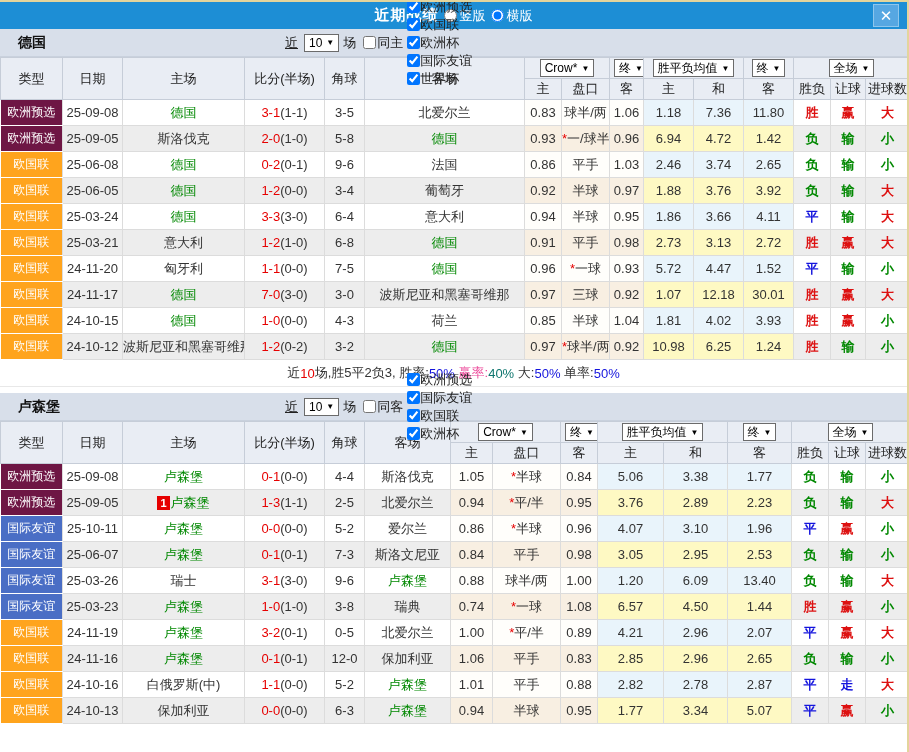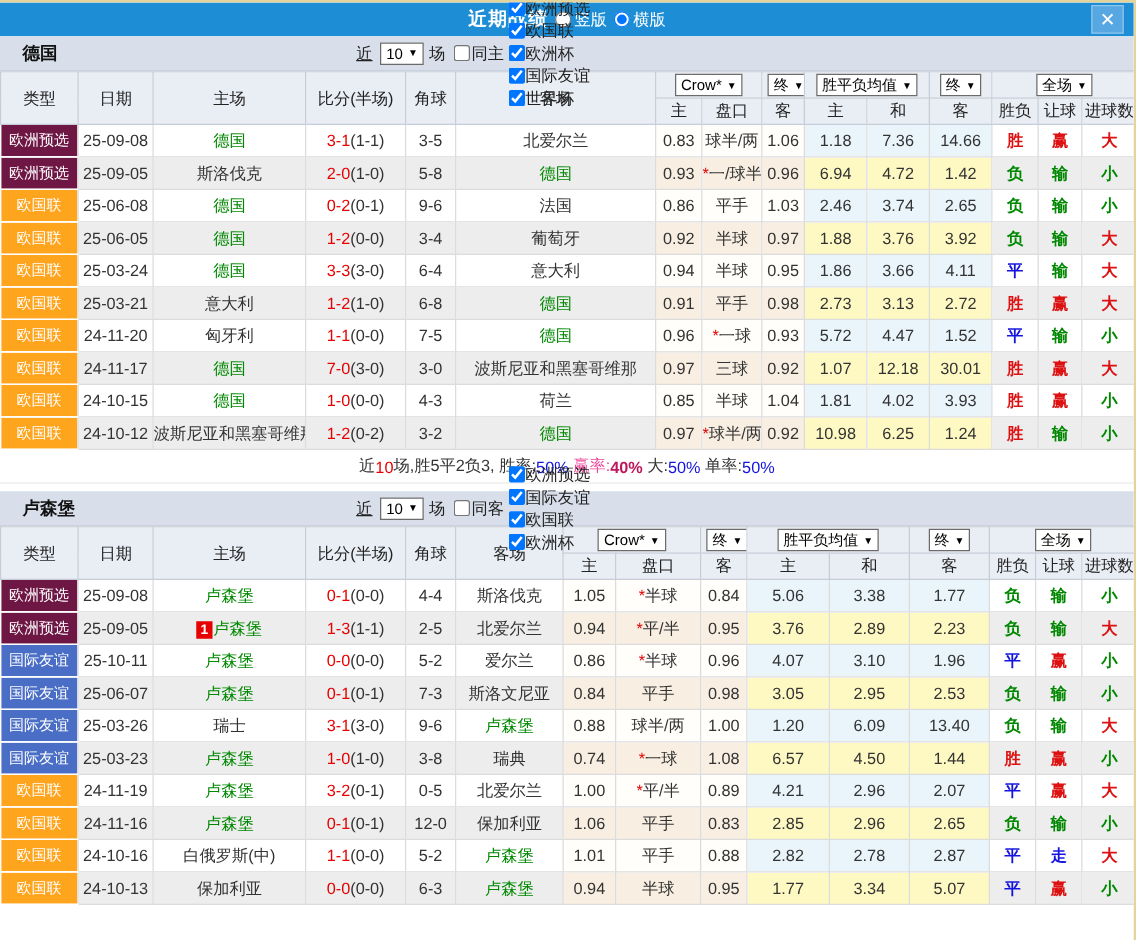--- a/index.html
+++ b/index.html
@@ -178,21 +178,21 @@
           <td>25-09-08</td>
           <td><span class="team-green">德国</span></td>
           <td><span class="sc">3-1</span><span class="hf">(1-1)</span></td>
           <td>3-5</td>
           <td><span>北爱尔兰</span></td>
           <td class="c-odds">0.83</td>
           <td class="c-odds"><span>球半/两</span></td>
           <td class="c-odds">1.06</td>
           <td class="c-avg">1.18</td>
           <td class="c-avg">7.36</td>
-          <td class="c-avg">14.66</td>
+          <td class="c-avg">11.80</td>
           <td><span class="r-red">胜</span></td>
           <td><span class="r-red">赢</span></td>
           <td><span class="r-red">大</span></td>
         </tr>
         <tr class="r1">
           <td class="c-type">
             <span class="badge" style="background: rgb(110, 22, 68);">欧洲预选</span>
           </td>
           <td>25-09-05</td>
           <td><span>斯洛伐克</span></td>
@@ -363,21 +363,21 @@
         </tr>
       </tbody>
   </table>
 
   <div class="summary">
       <span style="color: rgb(51, 51, 51); white-space: pre;">近</span>
       <span style="color: rgb(230, 0, 0); white-space: pre;">10</span>
       <span style="color: rgb(51, 51, 51); white-space: pre;">场,胜5平2负3, 胜率:</span>
       <span style="color: rgb(20, 20, 221); white-space: pre;">50%</span>
       <span style="color: #ec4899; white-space: pre;"> 赢率:</span>
-      <span style="color: #be185d; white-space: pre; font-weight: bold;">40%</span>
+      <span style="color: #0f766e; white-space: pre;">40%</span>
       <span style="color: rgb(51, 51, 51); white-space: pre;"> 大:</span>
       <span style="color: rgb(20, 20, 221); white-space: pre;">50%</span>
       <span style="color: rgb(51, 51, 51); white-space: pre;"> 单率:</span>
       <span style="color: rgb(20, 20, 221); white-space: pre;">50%</span>
     </div>
   <div class="spacer"></div>
 
   <div class="section-bar">
     <span class="team-name">卢森堡</span>
     <div class="filters">

